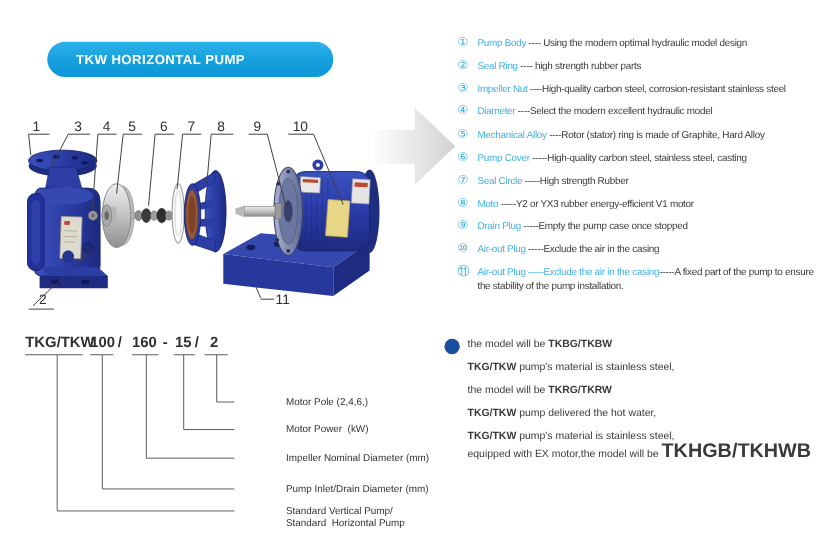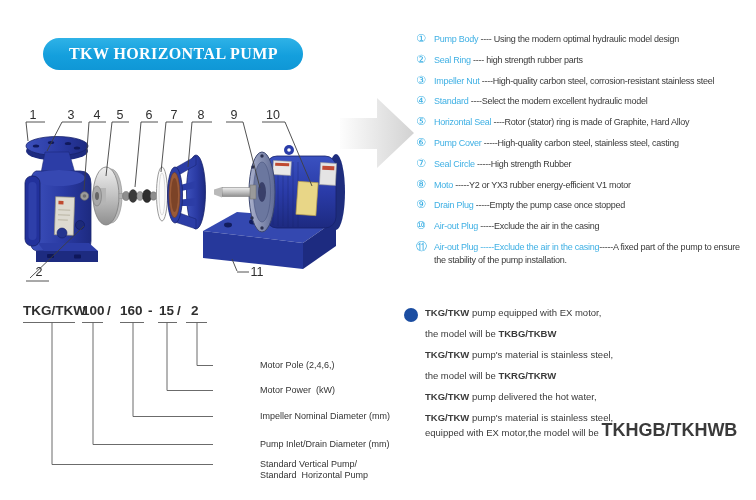--- a/index.html
+++ b/index.html
@@ -2,22 +2,22 @@
 <html><head>
 <meta charset="utf-8">
 <style>
   html,body{margin:0;padding:0;background:#fff;}
   #page{position:relative;width:756px;height:500px;background:#fff;overflow:hidden;
         font-family:"Liberation Sans",sans-serif;color:#3a3a3a;}
 
   
   .banner{position:absolute;left:43px;top:38px;width:260px;height:32px;border-radius:16px;
           background:linear-gradient(180deg,#2eb2e7 0%,#149fdd 55%,#0f97d6 100%);
-          color:#fff;font-weight:bold;font-size:16px;letter-spacing:.4px;
-          line-height:32px;padding-left:26px;box-sizing:border-box;font-family:Liberation Serif, serif;}
+          color:#fff;font-weight:bold;font-size:12px;letter-spacing:.4px;
+          line-height:32px;padding-left:26px;box-sizing:border-box;}
 
   
   #draw{position:absolute;left:0;top:0;width:756px;height:500px;pointer-events:none;}
   .pn{font-family:"Liberation Sans",sans-serif;font-size:12.5px;fill:#2e2e2e;text-anchor:middle;}
 
   
   .parts-list{position:absolute;left:416px;top:33px;width:334px;}
   .part-item{display:flex;align-items:flex-start;margin-bottom:8px;font-size:9px;
              letter-spacing:-.25px;line-height:12.8px;color:#3a3a3a;}
   .pnum{flex:0 0 15px;font-family:"DejaVu Sans",sans-serif;font-size:11px;line-height:12.5px;
@@ -226,25 +226,25 @@
     <div class="part-item">
         <span class="pnum">②</span>
         <span class="ptext"><span class="pname">Seal Ring</span><span> ---- high strength rubber parts</span></span>
       </div>
     <div class="part-item">
         <span class="pnum">③</span>
         <span class="ptext"><span class="pname">Impeller Nut</span><span> ----High-quality carbon steel, corrosion-resistant stainless steel</span></span>
       </div>
     <div class="part-item">
         <span class="pnum">④</span>
-        <span class="ptext"><span class="pname">Standard</span><span> ----Select the modern excellent hydraulic model</span></span>
+        <span class="ptext"><span class="pname">Diameter</span><span> ----Select the modern excellent hydraulic model</span></span>
       </div>
     <div class="part-item">
         <span class="pnum">⑤</span>
-        <span class="ptext"><span class="pname">Horizontal Seal</span><span> ----Rotor (stator) ring is made of Graphite, Hard Alloy</span></span>
+        <span class="ptext"><span class="pname">Mechanical Alloy</span><span> ----Rotor (stator) ring is made of Graphite, Hard Alloy</span></span>
       </div>
     <div class="part-item">
         <span class="pnum">⑥</span>
         <span class="ptext"><span class="pname">Pump Cover</span><span> -----High-quality carbon steel, stainless steel, casting</span></span>
       </div>
     <div class="part-item">
         <span class="pnum">⑦</span>
         <span class="ptext"><span class="pname">Seal Circle</span><span> -----High strength Rubber</span></span>
       </div>
     <div class="part-item">
@@ -278,21 +278,20 @@
     <div class="mlabel" style="top:360px">Motor Pole (2,4,6,)</div>
     <div class="mlabel" style="top:385px">Motor Power  (kW)</div>
     <div class="mlabel" style="top:411px">Impeller Nominal Diameter (mm)</div>
     <div class="mlabel" style="top:439px">Pump Inlet/Drain Diameter (mm)</div>
     <div class="mlabel" style="top:459px">Standard Vertical Pump/</div>
     <div class="mlabel" style="top:470px">Standard  Horizontal Pump</div>
   </div>
 
   <div class="bullet"></div>
   <div class="variants">
-    <div class="vline"><span class="vprefix">TKG/TKW</span><span> pump equipped with EX motor,</span></div>
     <div class="vline"><span>the model will be </span><span class="vcode">TKBG/TKBW</span></div>
     <div class="vline"><span class="vprefix">TKG/TKW</span><span> pump's material is stainless steel,</span></div>
     <div class="vline"><span>the model will be </span><span class="vcode">TKRG/TKRW</span></div>
     <div class="vline"><span class="vprefix">TKG/TKW</span><span> pump delivered the hot water,</span></div>
     <div class="vline tight"><span class="vprefix">TKG/TKW</span><span> pump's material is stainless steel,</span></div>
     <div class="vline"><span>equipped with EX motor,the model will be </span><span class="vcode big">TKHGB/TKHWB</span></div>
   </div>
 
 </div>
 

